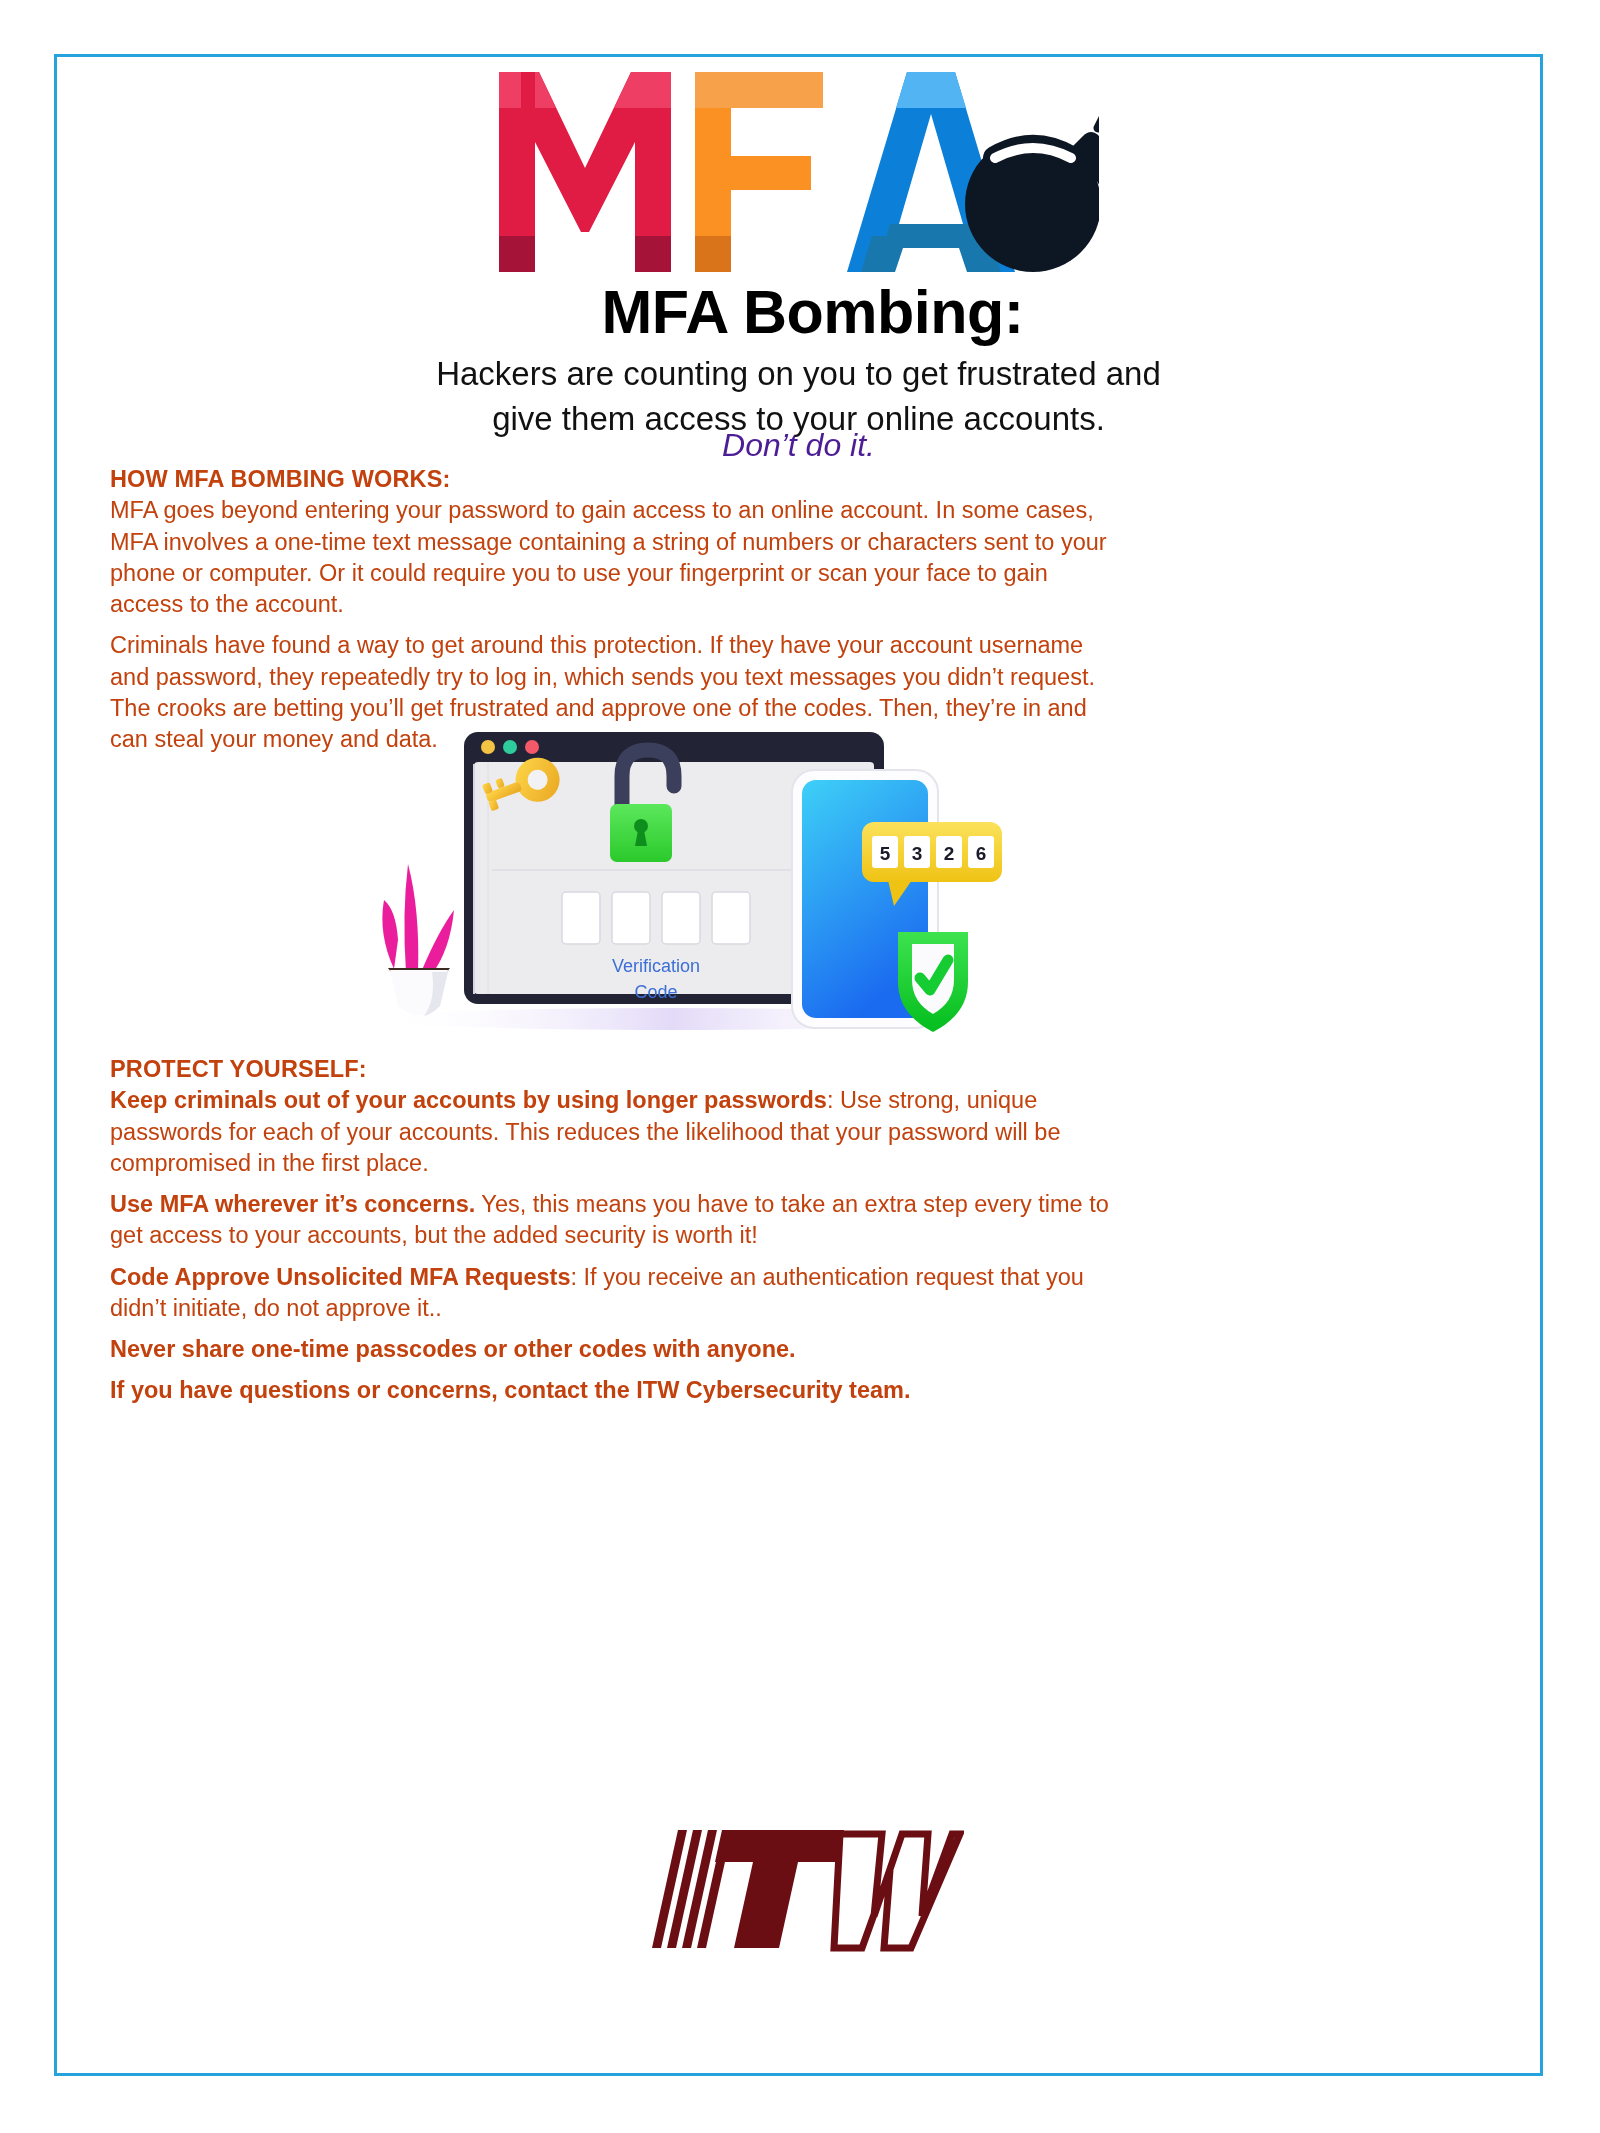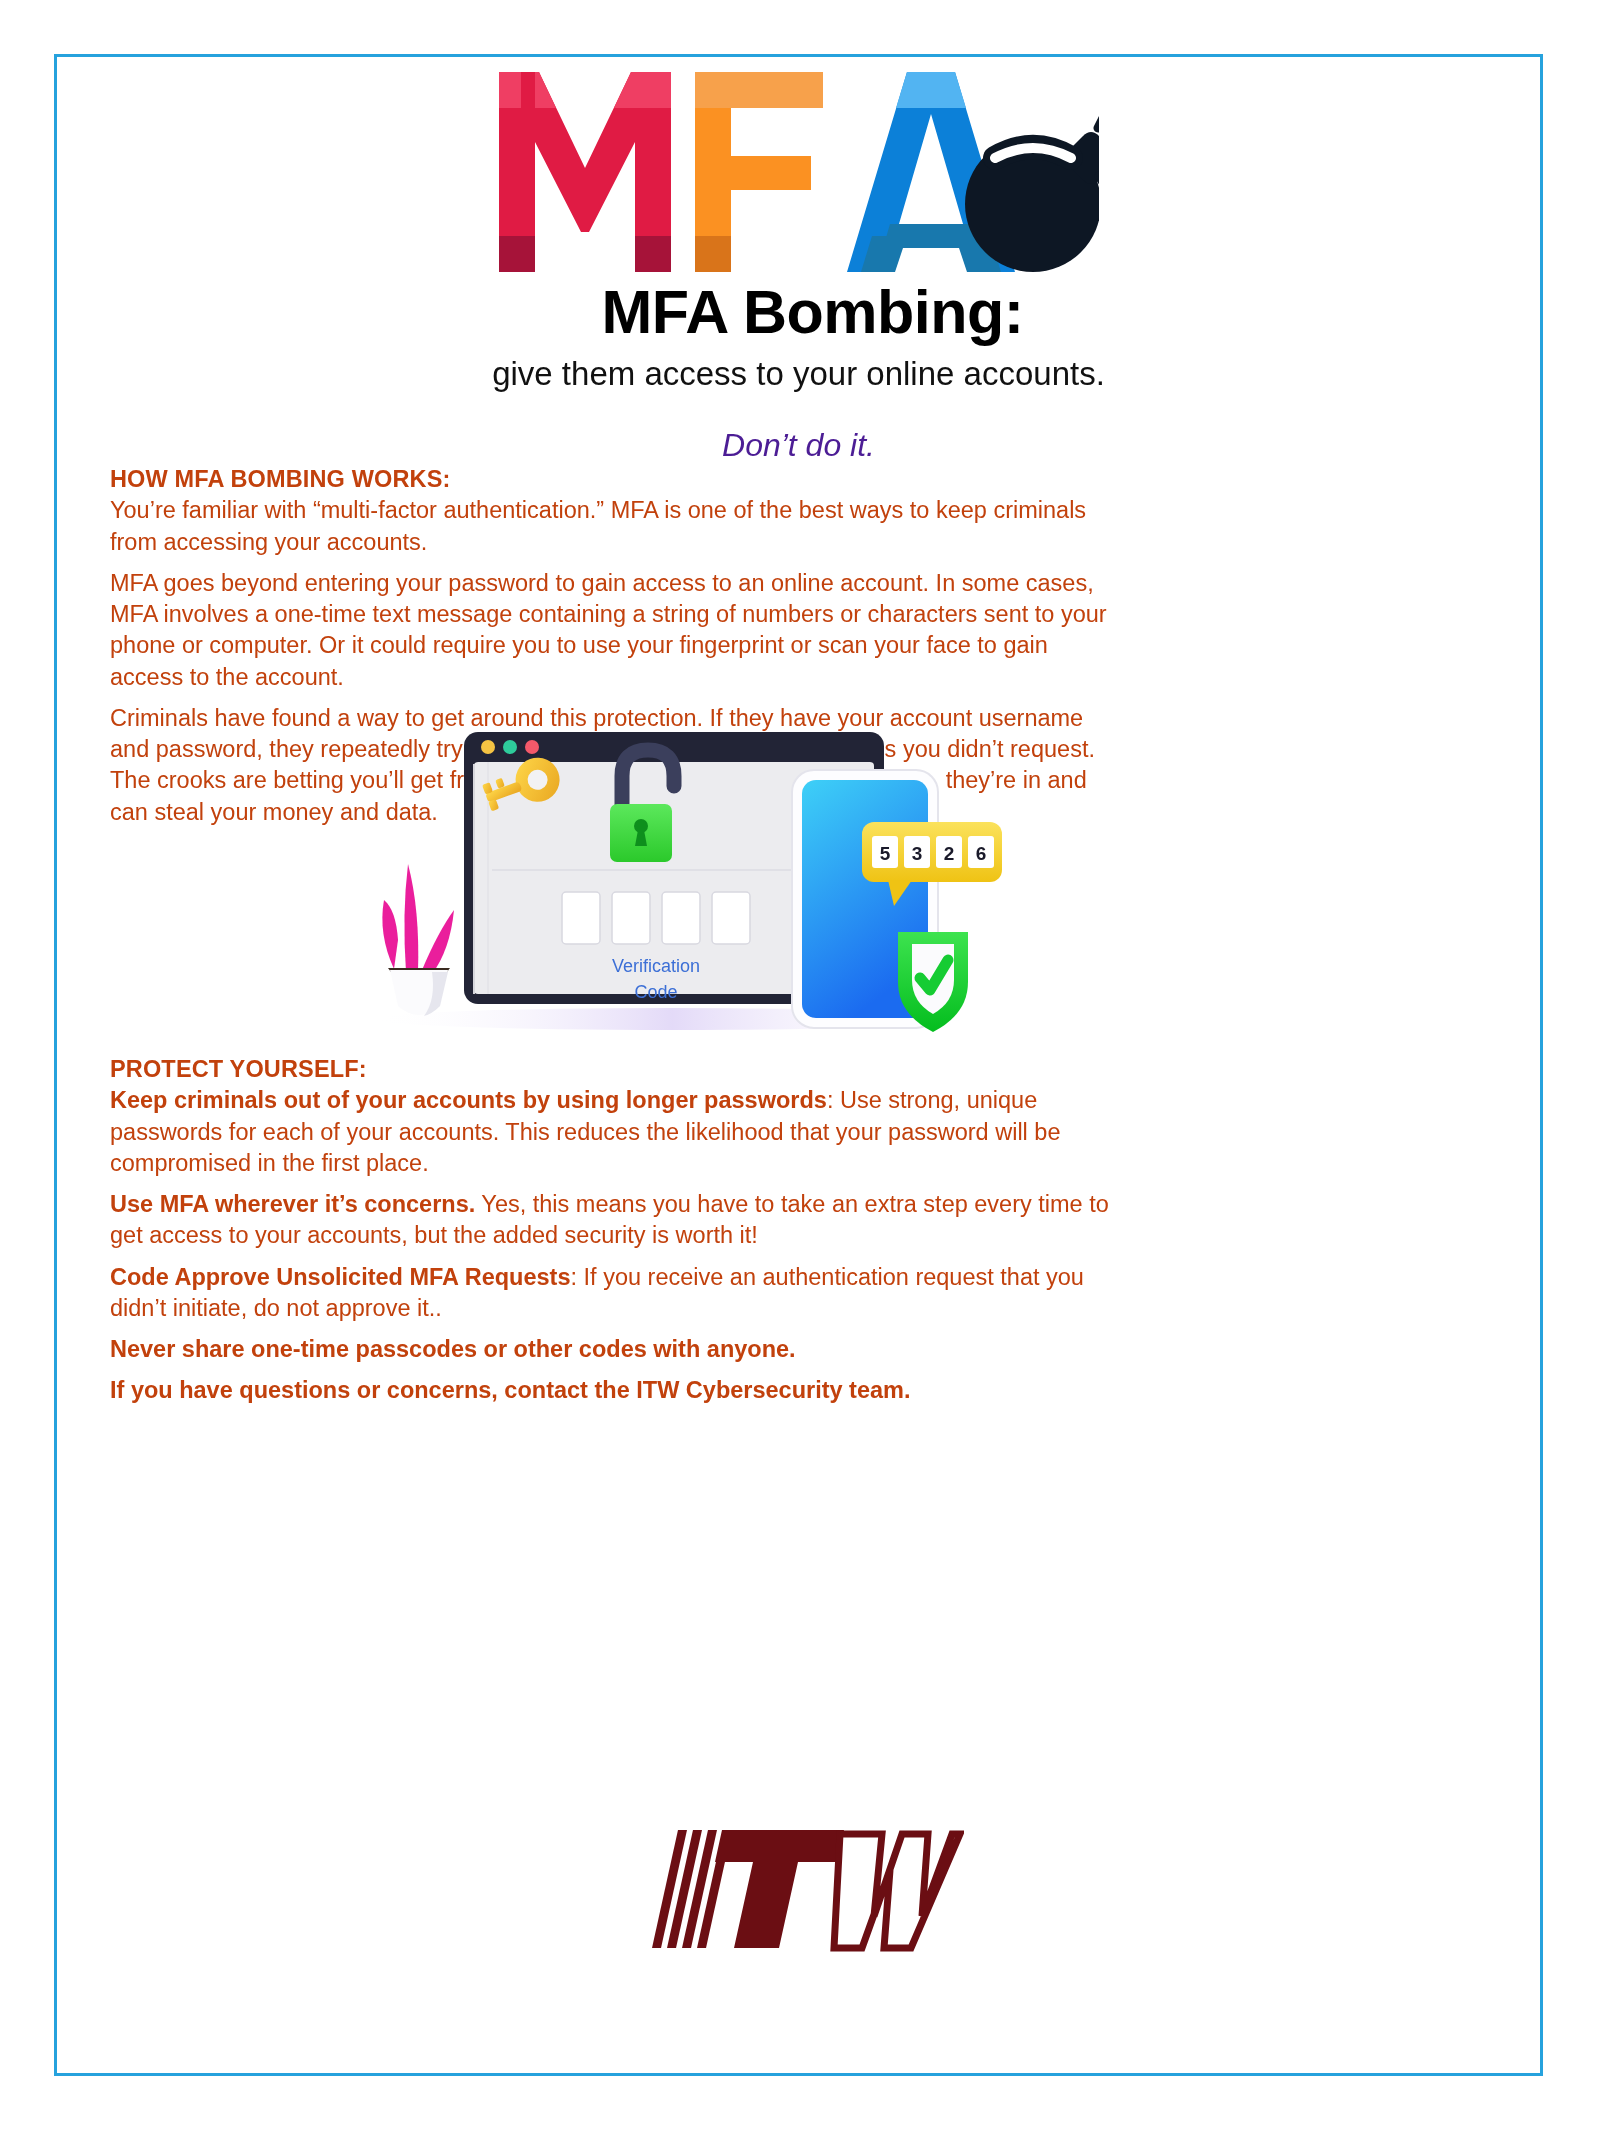--- a/index.html
+++ b/index.html
@@ -165,27 +165,27 @@
           <line x1="186" y1="70" x2="166" y2="70"></line>
           <line x1="134" y1="96" x2="144" y2="112"></line>
           <line x1="160" y1="88" x2="172" y2="104"></line>
         </g>
       </g>
     </svg>
   </div>
 
   <div class="title">MFA Bombing:</div>
   <div class="subtitle">
+    <div>Hackers are counting on you to get frustrated and</div>
     <div>give them access to your online accounts.</div>
   </div>
   <div class="dont">Don’t do it.</div>
 
   <div class="body-block how-block">
     <div class="sec-head">HOW MFA BOMBING WORKS:</div>
-    <p class="para para-tight">You’re familiar with “multi-factor authentication.” MFA is one of the best ways to keep criminals from accessing your accounts.</p>
     <p class="para">MFA goes beyond entering your password to gain access to an online account. In some cases, MFA involves a one-time text message containing a string of numbers or characters sent to your phone or computer. Or it could require you to use your fingerprint or scan your face to gain access to the account.</p>
     <p class="para">Criminals have found a way to get around this protection. If they have your account username and password, they repeatedly try to log in, which sends you text messages you didn’t request. The crooks are betting you’ll get frustrated and approve one of the codes. Then, they’re in and can steal your money and data.</p>
   </div>
 
   <div class="illus">
     <svg width="690" height="330" viewBox="0 0 690 330">
       <defs>
         <linearGradient id="phoneScreen" x1="0" y1="0" x2="0.4" y2="1">
           <stop offset="0%" stop-color="#3ed0f7"></stop>
           <stop offset="100%" stop-color="#1b6bf0"></stop>

